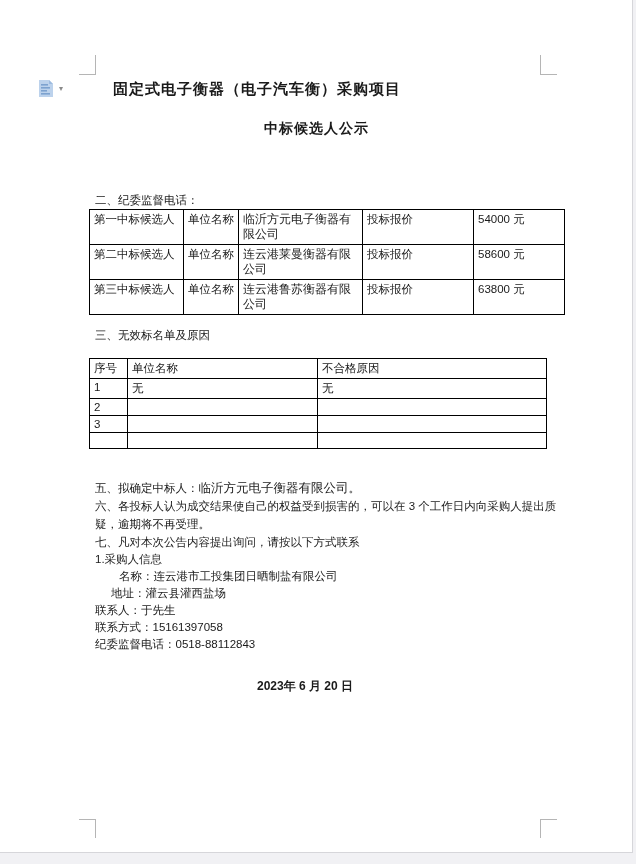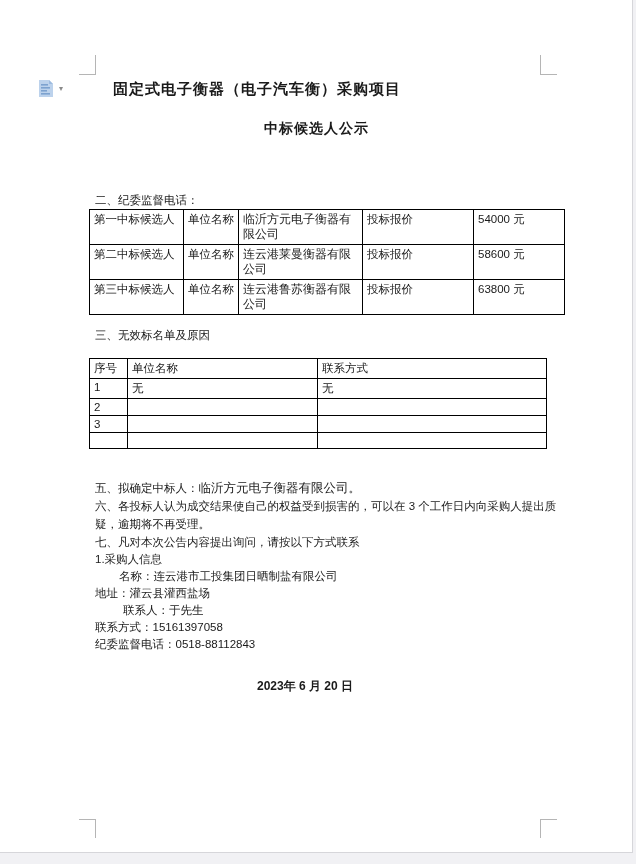--- a/index.html
+++ b/index.html
@@ -41,22 +41,22 @@
   .para { position:absolute; left:95px; width:462px; font-size:11.5px; line-height:17px; }
   .p1  { top:175px; }
   .p2  { top:192px; }
   .p3  { top:327px; }
   .p5  { top:480px; }
   .p5 .company-name { font-size:12.5px; }
   .p6  { top:498px; line-height:17.5px; }
   .p7  { top:534px; }
   .p8  { top:551px; }
   .p9  { top:568px;margin-left:24px; }
-  .p10 { top:585px; }
-  .p11 { top:602px;margin-left:28px; }
+  .p10 { top:585px;margin-left:16px; }
+  .p11 { top:602px; }
   .p12 { top:619px; }
   .p13 { top:636px; }
   .doc-date {
     position:absolute; left:0; top:678px; width:566px;
     text-align:center; font-size:12px; font-weight:bold;padding-left:44px;
   }
 
   table { border-collapse:collapse; table-layout:fixed; }
   td, th { border:1px solid #000; font-size:11.5px; font-weight:normal;
            text-align:left; vertical-align:top; padding:2px 4px; overflow:hidden; }
@@ -131,21 +131,21 @@
       </tbody>
     </table>
 
     <div class="para p3">三、无效标名单及原因</div>
 
     <table class="tbl-invalid">
       <tbody>
         <tr class="hdr">
           <td class="col-no">序号</td>
           <td class="col-unit">单位名称</td>
-          <td class="col-reason">联系方式</td>
+          <td class="col-reason">不合格原因</td>
         </tr>
         <tr class="r">
           <td class="col-no">1</td>
           <td class="col-unit">无</td>
           <td class="col-reason">无</td>
         </tr>
         <tr class="r">
           <td class="col-no">2</td>
           <td class="col-unit"></td>
           <td class="col-reason"></td>

